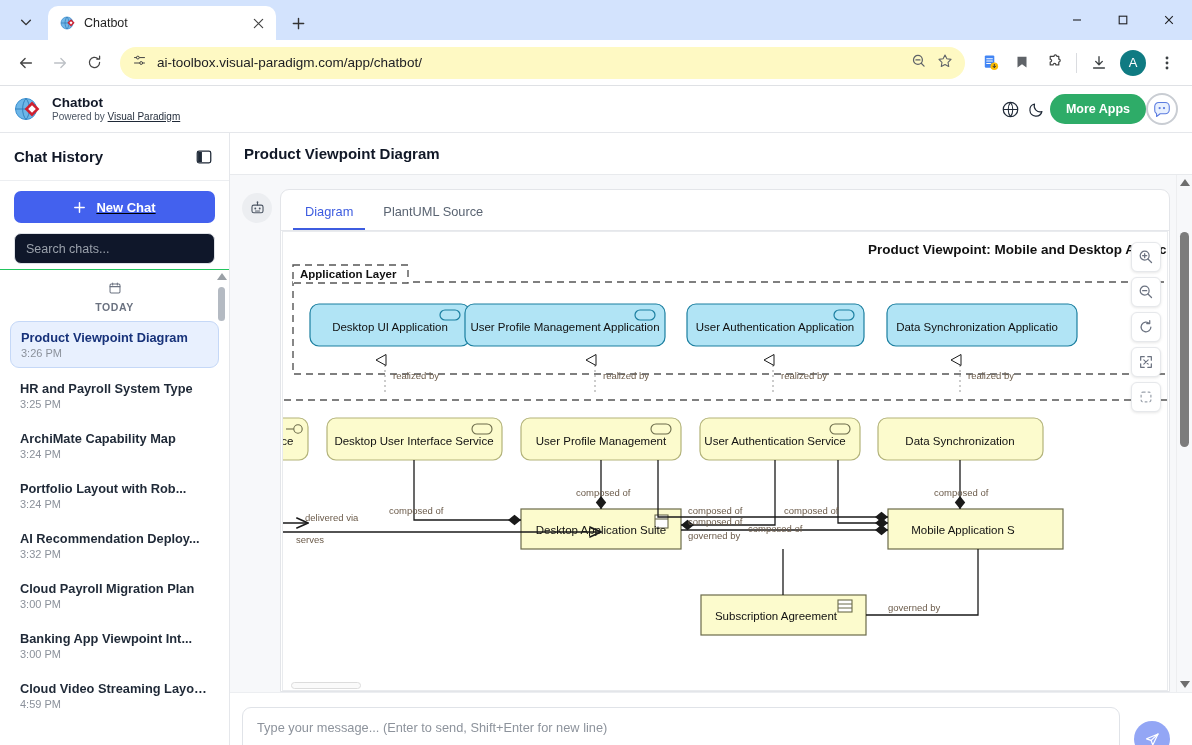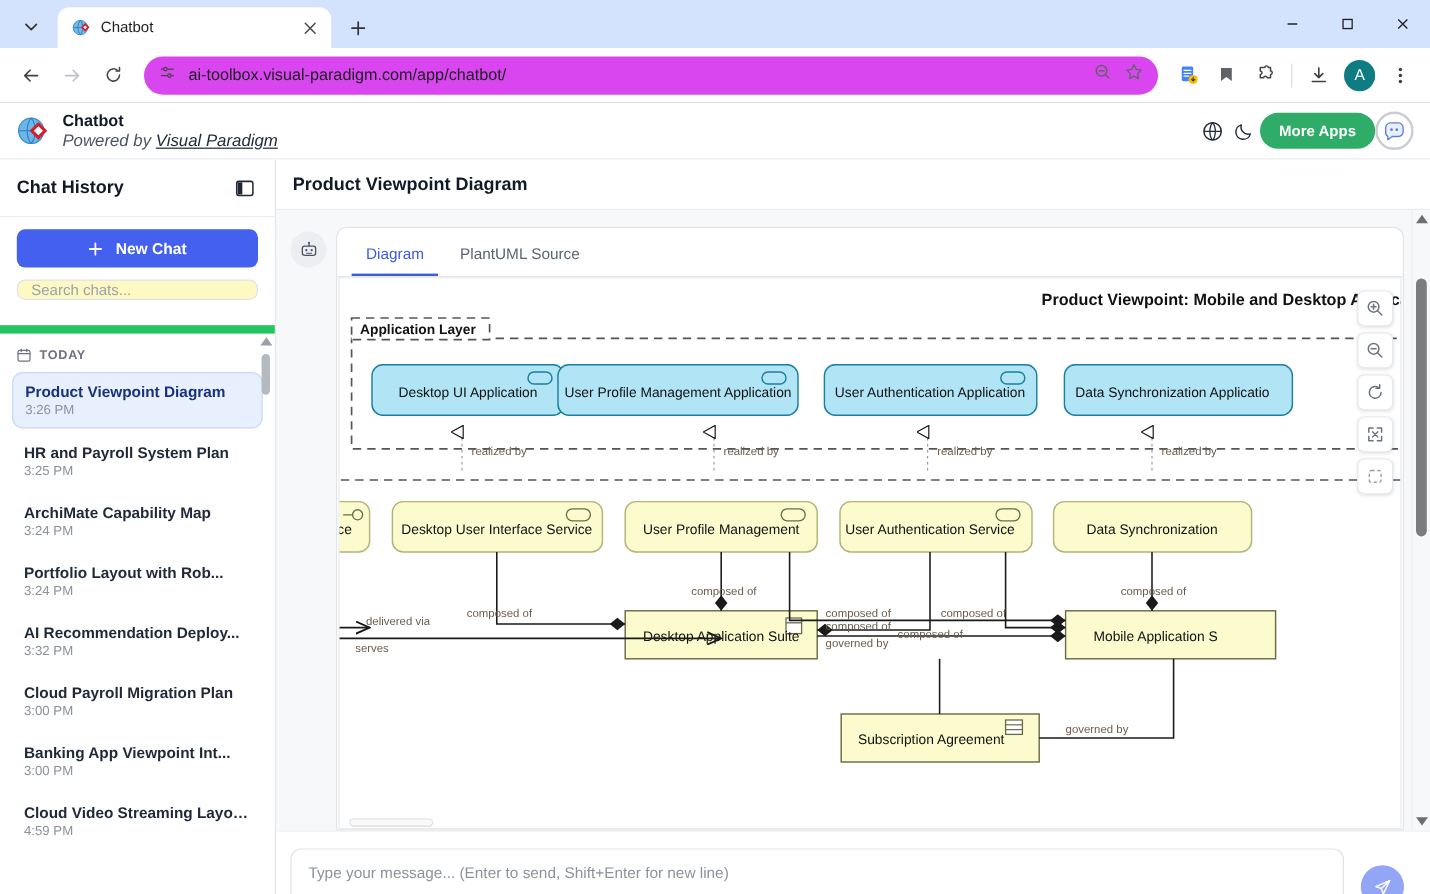--- a/index.html
+++ b/index.html
@@ -56,21 +56,21 @@
     display: flex; align-items: center; padding: 0 10px; gap: 2px;
     border-bottom: 1px solid #dfe1e5;
   }
   .nav-btn {
     width: 32px; height: 32px; border-radius: 50%;
     display: flex; align-items: center; justify-content: center;
     cursor: pointer; color: #5f6368;
   }
   .nav-btn.disabled { color: #bdc1c6; }
   .omnibox {
-    flex: 1; height: 32px; background: #d946ef; border-radius: 16px;
+    flex: 1; height: 32px; background: #fef9c3; border-radius: 16px;
     display: flex; align-items: center; padding: 0 12px; gap: 10px;
     margin: 0 8px; cursor: text;
   }
   .omnibox-url { font-size: 13.5px; color: #202124; flex: 1; }
   .tb-icon {
     width: 30px; height: 30px; border-radius: 50%;
     display: flex; align-items: center; justify-content: center; cursor: pointer;
   }
   .tb-divider { width: 1px; height: 20px; background: #dadce0; margin: 0 5px; }
   .avatar-btn {
@@ -82,21 +82,21 @@
 
   
   .app-header {
     height: 47px; background: #fff; border-bottom: 1px solid #e5e7eb;
     display: flex; align-items: center; padding: 0 14px;
   }
   .brand { display: flex; align-items: center; gap: 10px; }
   .brand-logo { width: 28px; height: 28px; position: relative; }
   .brand-text { line-height: 1.15; }
   .brand-title { font-size: 13.5px; font-weight: bold; color: #111827; }
-  .brand-sub { font-size: 14px; color: #4b5563; font-style: italic; }
+  .brand-sub { font-size: 10px; color: #4b5563; }
   .brand-sub a { color: #1f2937; text-decoration: underline; }
   .header-right { margin-left: auto; display: flex; align-items: center; }
   .hdr-icon-btn {
     width: 26px; height: 26px; display: flex; align-items: center;
     justify-content: center; cursor: pointer; color: #1f2937;
   }
   .more-apps-btn {
     background: #2eac68; color: #fff; font-size: 12.5px; font-weight: bold;
     border: none; border-radius: 17px; padding: 8px 16px; cursor: pointer;
   }
@@ -116,39 +116,39 @@
   }
   .sidebar-head {
     height: 48px; display: flex; align-items: center;
     padding: 0 14px; border-bottom: 1px solid #eceef1;
   }
   .sidebar-title { font-size: 15px; font-weight: bold; color: #111827; }
   .collapse-btn {
     margin-left: auto; width: 22px; height: 22px; cursor: pointer;
     display: flex; align-items: center; justify-content: center;
   }
-  .sidebar-actions { padding: 10px 14px 20px; border-bottom: 7px solid #22c55e; }
+  .sidebar-actions { padding: 10px 14px 5px; border-bottom: 1px solid #22c55e; text-decoration: underline; }
   .new-chat-btn {
     width: 100%; height: 32px; background: #4361ee; color: #fff;
     border: none; border-radius: 7px; font-size: 13px; font-weight: bold;
     cursor: pointer; display: flex; align-items: center; justify-content: center; gap: 10px;
   }
   .search-box {
-    margin-top: 10px; width: 100%; height: 17px;
+    margin-top: 10px; width: 100%; height: 31px;
     border: 1px solid #dfe2e7; border-radius: 7px;
     padding: 0 11px; font-size: 12.5px; color: #6b7280;
-    font-family: "Liberation Sans", sans-serif; background: #fef9c3;
+    font-family: "Liberation Sans", sans-serif; background: #0f172a;
   }
   .search-box::placeholder { color: #9aa1ab; }
   .history-wrap { flex: 1; position: relative; overflow: hidden; }
   .history-scroll { height: 100%; padding: 10px 10px 0 10px; overflow: hidden; }
   .date-group-label {
     display: flex; align-items: center; gap: 7px;
     font-size: 10.5px; font-weight: bold; color: #6b7280;
-    letter-spacing: .6px; padding: 2px 4px 8px 4px;
+    letter-spacing: .6px; padding: 2px 4px 8px 4px; flex-direction: column;
   }
   .chat-item {
     padding: 8px 10px; border-radius: 9px; cursor: pointer; margin-bottom: 5px;
   }
   .chat-item.active { background: #e8f0fe; border: 1px solid #c5d8f7; }
   .chat-item-title {
     font-size: 12.8px; font-weight: bold; color: #1f2937;
     white-space: nowrap; overflow: hidden; text-overflow: ellipsis;
   }
   .chat-item.active .chat-item-title { color: #17327a; }
@@ -448,21 +448,21 @@
               <path d="M1.2 5.4h11.6M4.3 1.2v2.4M9.7 1.2v2.4" stroke="#6b7280" stroke-width="1.2" stroke-linecap="round"></path>
             </svg>
           <span>TODAY</span>
         </div>
 
         <div class="chat-item active">
           <div class="chat-item-title">Product Viewpoint Diagram</div>
           <div class="chat-item-time">3:26 PM</div>
         </div>
         <div class="chat-item">
-          <div class="chat-item-title">HR and Payroll System Plan</div>
+          <div class="chat-item-title">HR and Payroll System Type</div>
           <div class="chat-item-time">3:25 PM</div>
         </div>
         <div class="chat-item">
           <div class="chat-item-title">ArchiMate Capability Map</div>
           <div class="chat-item-time">3:24 PM</div>
         </div>
         <div class="chat-item">
           <div class="chat-item-title">Portfolio Layout with Rob...</div>
           <div class="chat-item-time">3:24 PM</div>
         </div>

